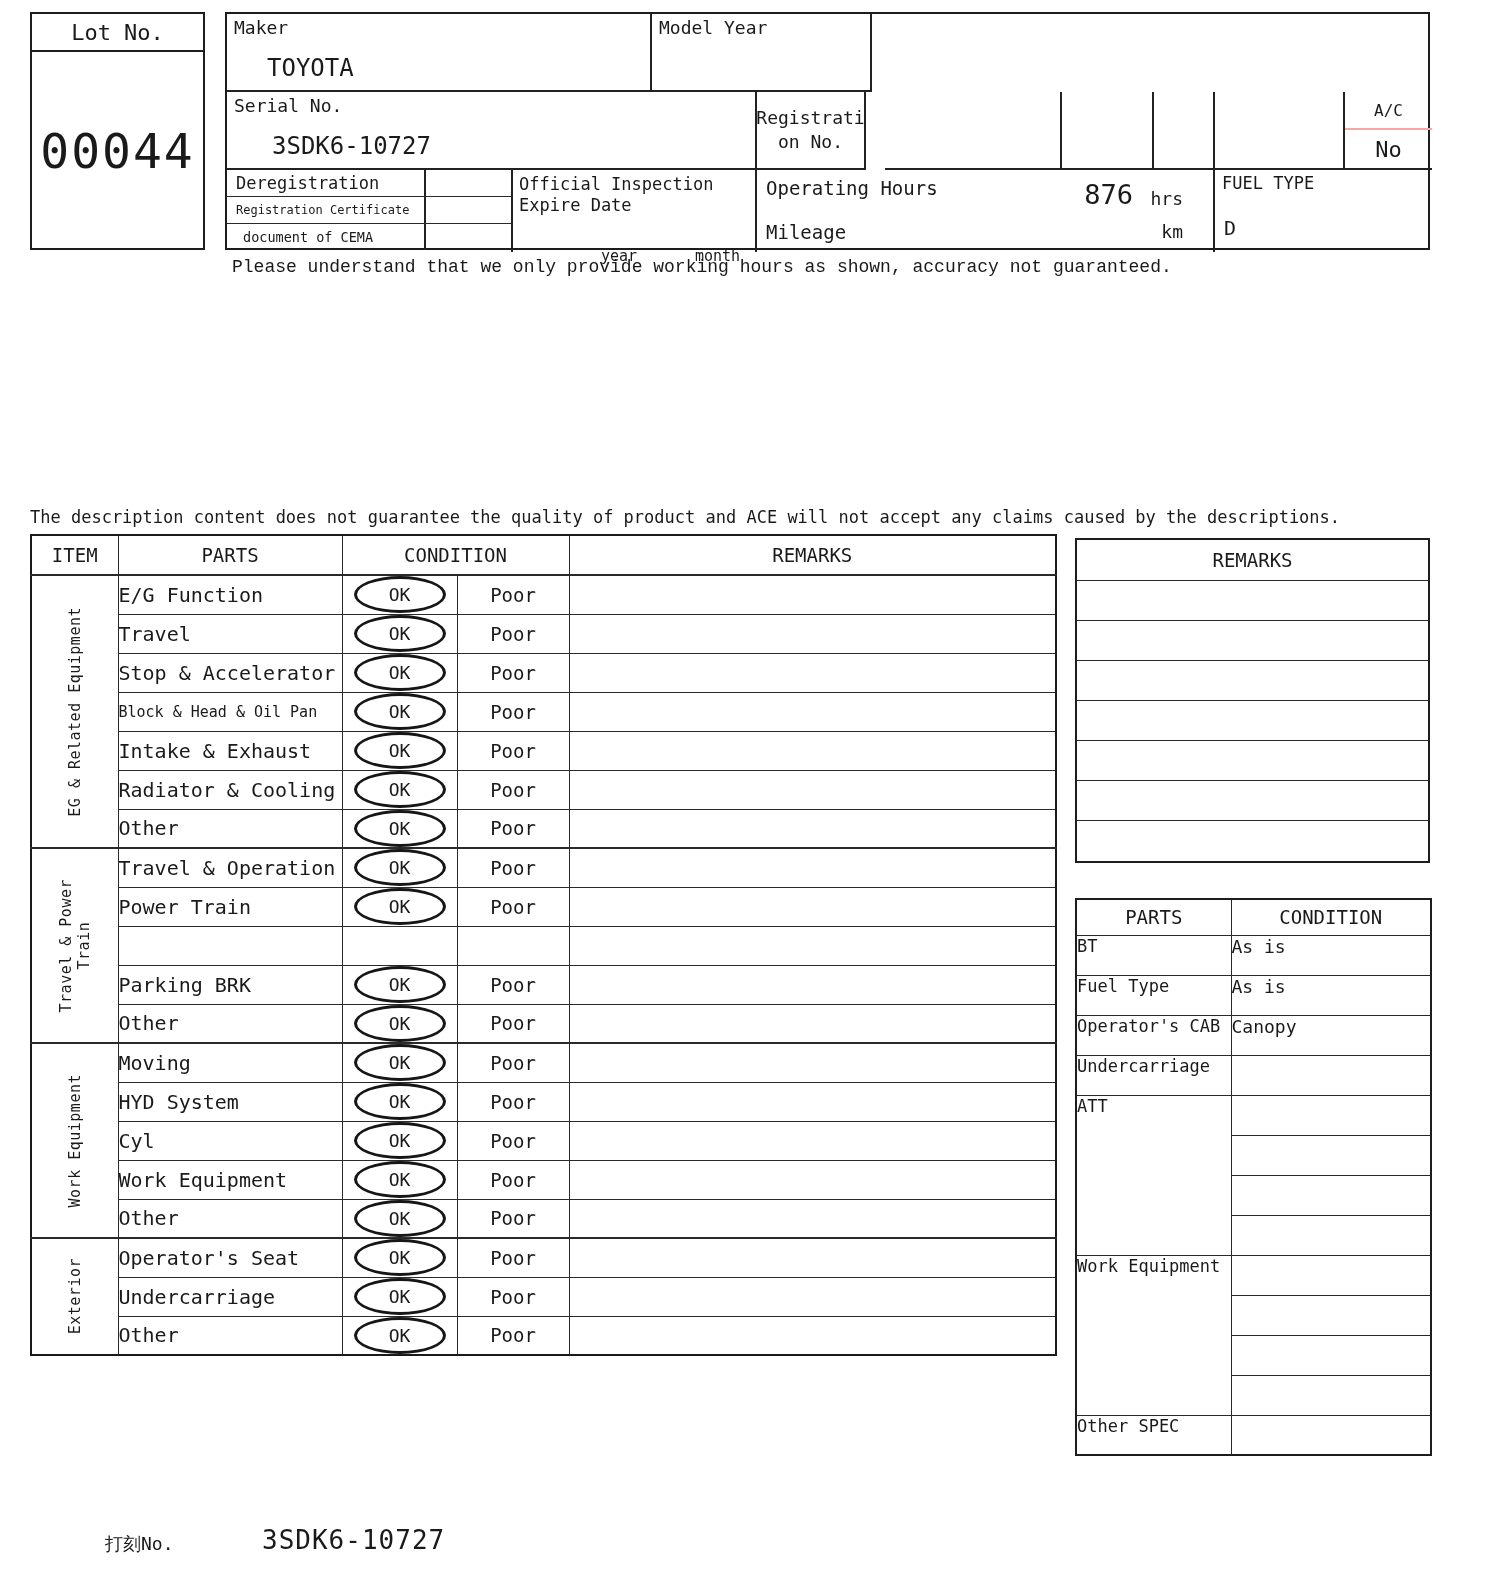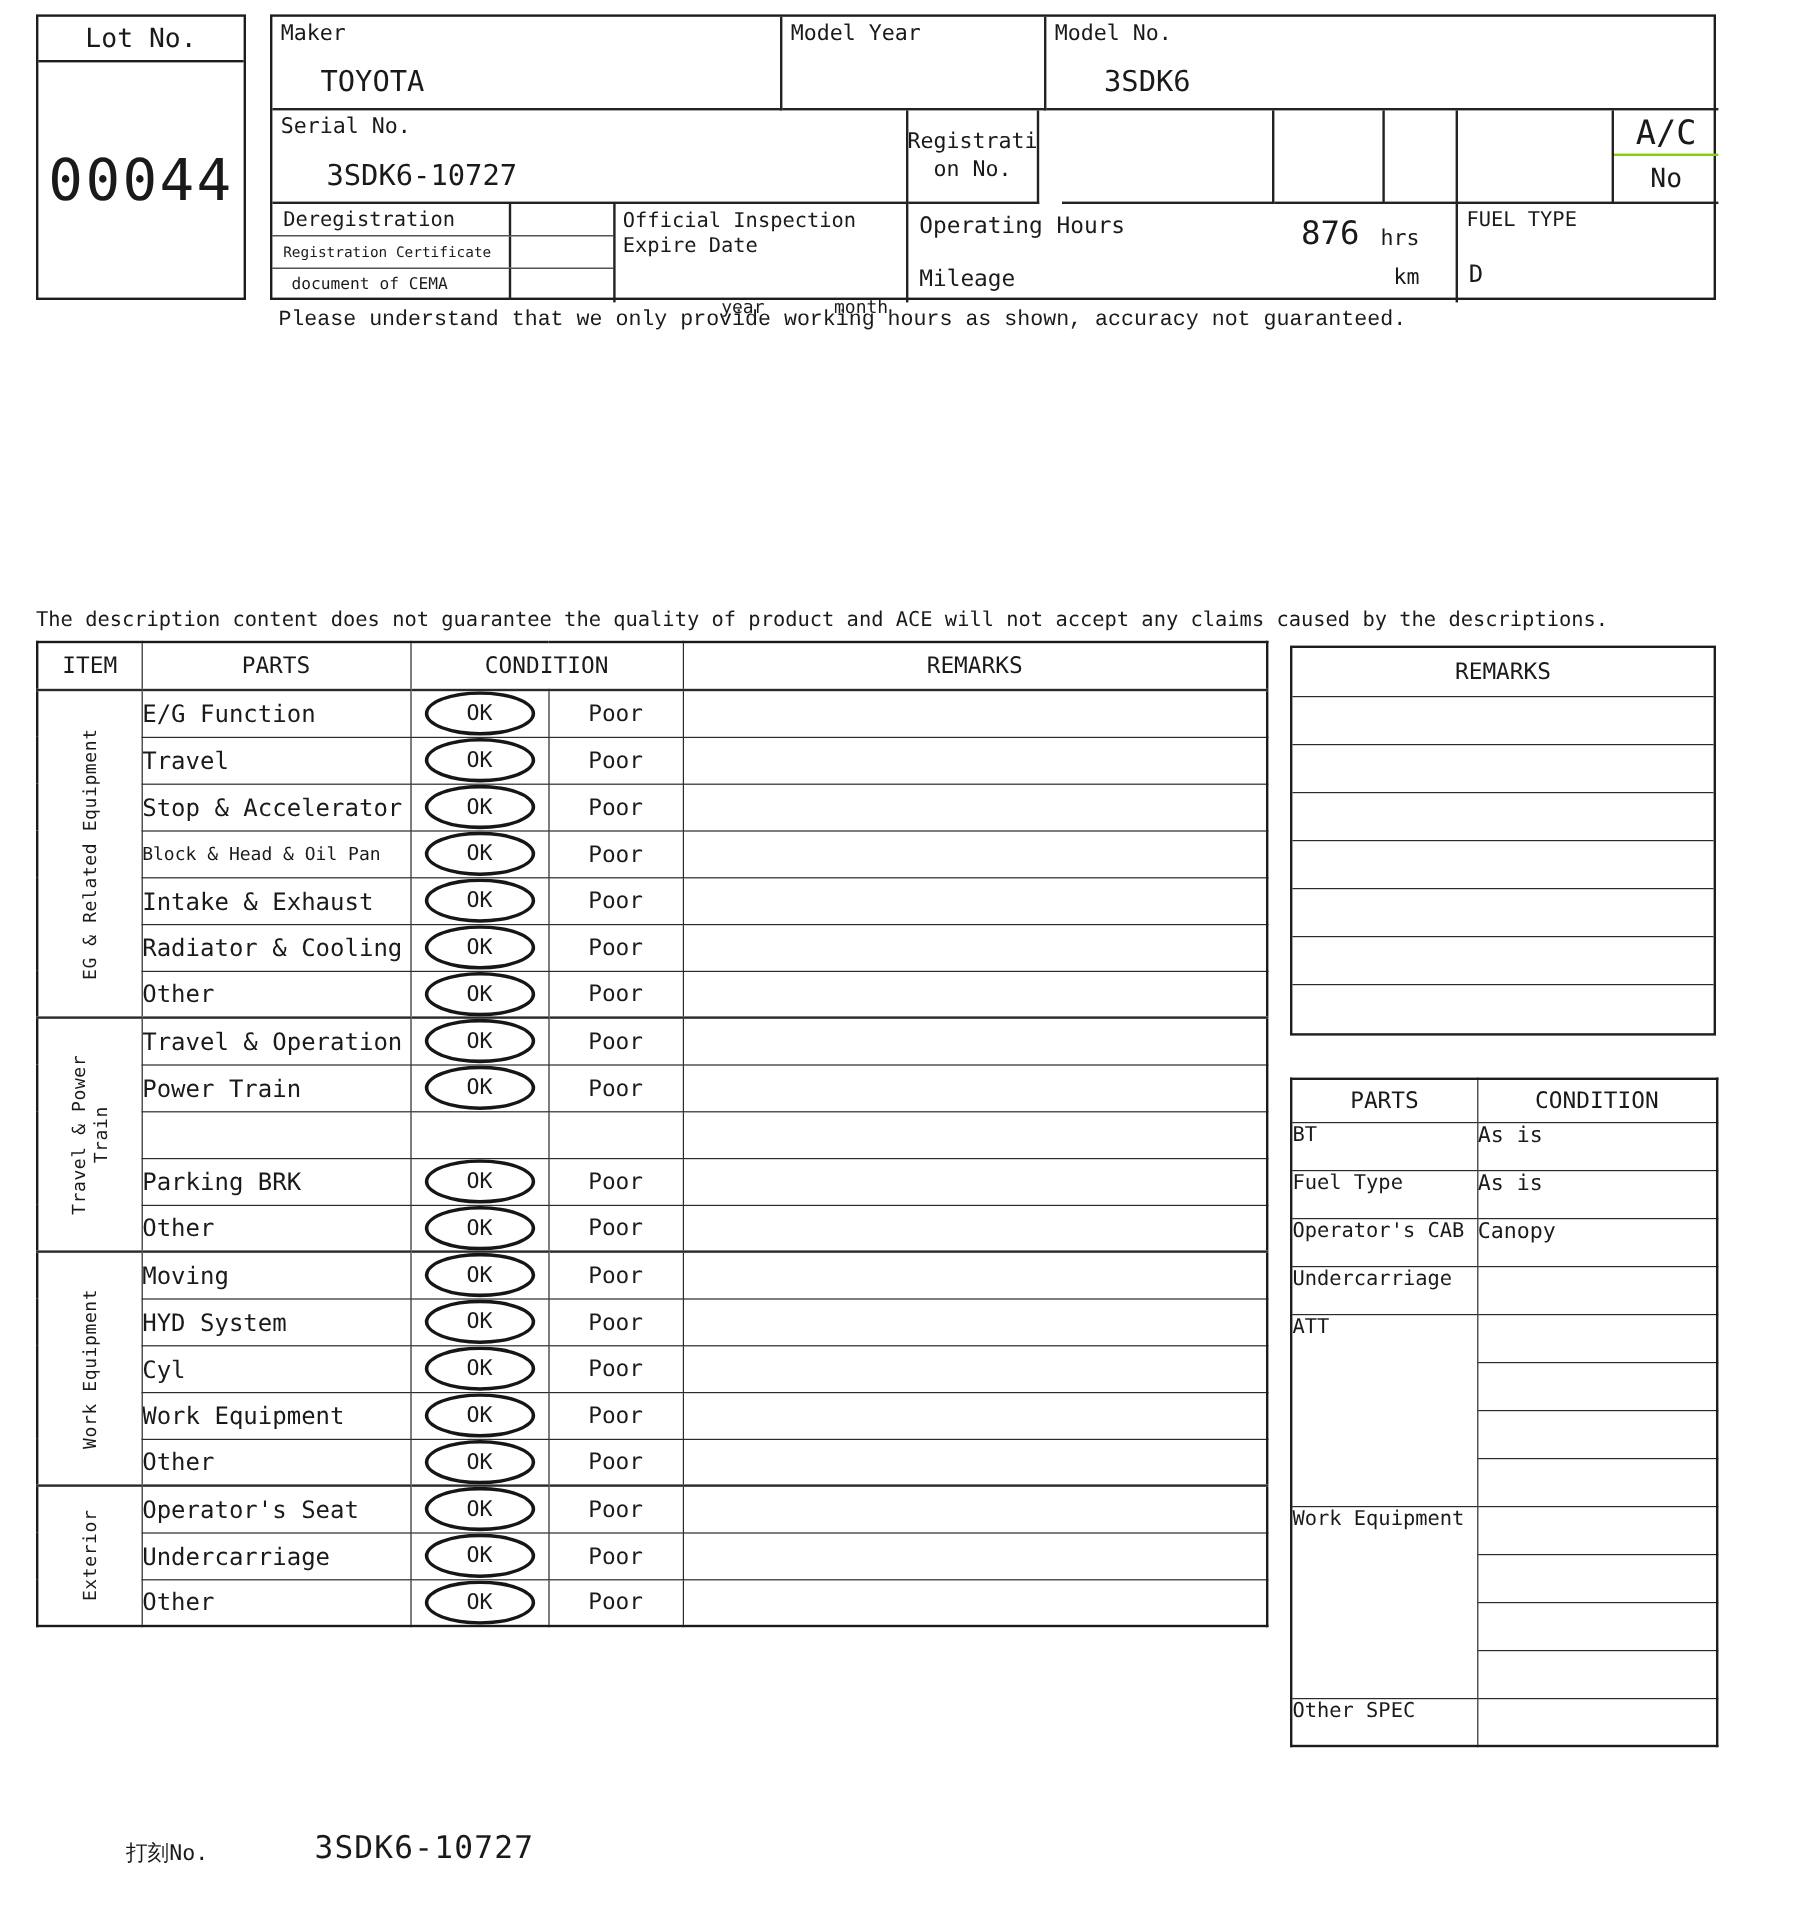--- a/index.html
+++ b/index.html
@@ -12,21 +12,21 @@
   .lotbox .lbl{height:36px;border-bottom:2.5px solid #1d1d1d;display:flex;align-items:center;justify-content:center;font-size:22px;}
   .lotbox .val{height:198px;display:flex;align-items:center;justify-content:center;font-size:48px;letter-spacing:2px;}
 
   .makertbl{left:225px;top:12px;width:1205px;height:238px;border:2.5px solid #1d1d1d;}
   .cell{position:absolute;box-sizing:border-box;}
   .bR{border-right:2px solid #222;} .bB{border-bottom:2px solid #222;}
   .cell .tag{position:absolute;left:7px;top:3px;font-size:18px;white-space:nowrap;}
   .bigval{position:absolute;font-size:24px;white-space:nowrap;}
 
   .regwrap{display:flex;flex-direction:column;align-items:center;justify-content:center;height:100%;font-size:18px;line-height:1.35;text-align:center;}
-  .acl{height:36px;border-bottom:2px solid #84cc16;display:flex;align-items:center;justify-content:center;font-size:28px;}
+  .acl{height:36px;border-bottom:2px solid #fca5a5;display:flex;align-items:center;justify-content:center;font-size:16px;}
   .acv{height:38px;display:flex;align-items:center;justify-content:center;font-size:22px;}
 
   .dgrow{position:relative;box-sizing:border-box;width:100%;}
   .dgrow .dlab{position:absolute;left:0;top:0;bottom:0;width:199px;border-right:2px solid #222;display:flex;align-items:center;padding-left:9px;box-sizing:border-box;white-space:nowrap;}
   .ymrow{position:absolute;bottom:5px;left:0;width:100%;font-size:15px;}
   .ymrow .yl{position:absolute;left:88px;} .ymrow .ml{position:absolute;left:182px;}
 
   .note{left:232px;top:257px;font-size:18px;white-space:nowrap;font-family:Liberation Mono, monospace;}
   .disclaimer{left:30px;top:507px;font-size:17px;white-space:nowrap;}
 
@@ -75,24 +75,20 @@
 
   <div class="abs makertbl">
 
     <div class="cell bR bB" style="left:425px;top:0;width:220px;height:78px;">
       <span class="tag">Model Year</span>
       <span class="bigval" style="left:40px;top:40px;"></span>
     </div>
     <div class="cell bR bB" style="left:0;top:0;width:425px;height:78px;">
       <span class="tag">Maker</span>
       <span class="bigval" style="left:40px;top:40px;">TOYOTA</span>
-    </div>
-    <div class="cell bB" style="left:645px;top:0;width:560px;height:78px;">
-      <span class="tag">Model No.</span>
-      <span class="bigval" style="left:48px;top:40px;">3SDK6</span>
     </div>
 
     <div class="cell bR bB" style="left:0;top:78px;width:530px;height:78px;">
       <span class="tag">Serial No.</span>
       <span class="bigval" style="left:45px;top:40px;">3SDK6-10727</span>
     </div>
     <div class="cell bR bB" style="left:530px;top:78px;width:109px;height:78px;">
       <div class="regwrap">
         <span>Registrati</span>
         <span>on No.</span>

